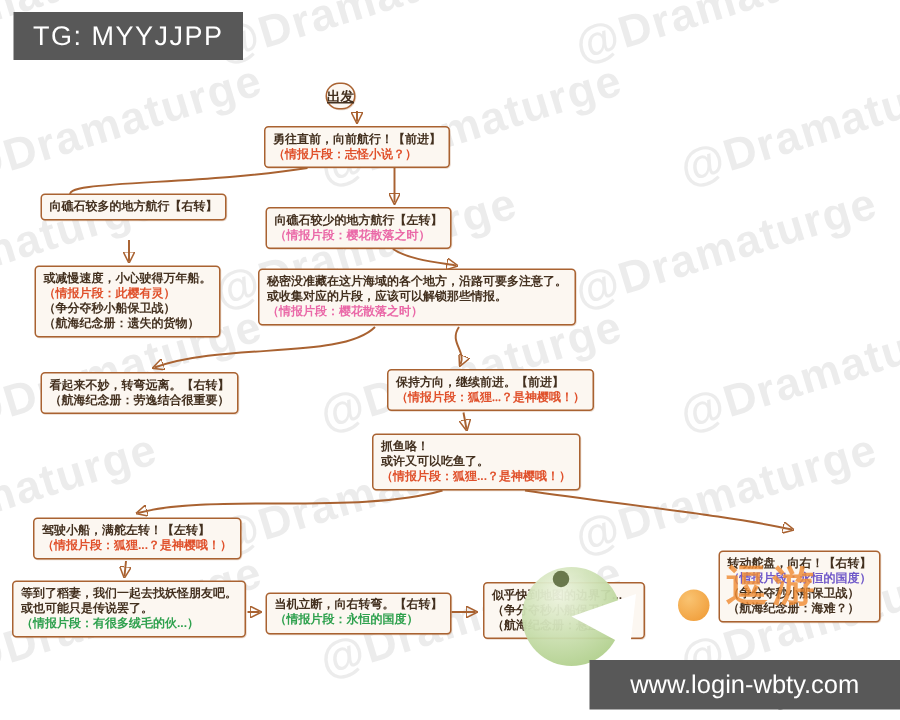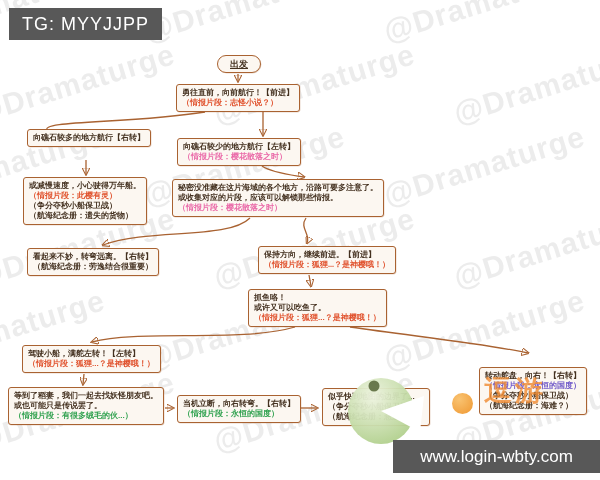--- a/index.html
+++ b/index.html
@@ -19,21 +19,21 @@
     position:absolute;left:9px;top:8px;background:#585858;color:#ffffff;
     font-size:18px;line-height:22px;padding:5px 13px;letter-spacing:1px;
   }
   
   .node{
     position:absolute;background:#fcf7f1;border:1.2px solid #a96231;border-radius:3px;
     padding:3px 5px;font-size:8px;line-height:10px;color:#43301f;font-weight:600;
     white-space:nowrap;box-shadow:0.5px 0.5px 0 rgba(169,98,49,.25);
   }
   .node .line{display:block;}
-  .start{border-radius:11px;font-size:9px;padding:3px 12px;font-weight:bold;text-decoration:underline;}
+  .start{border-radius:11px;font-size:9px;padding:3px 0;font-weight:bold;text-decoration:underline;}
   .c-red{color:#e0512c;}
   .c-pink{color:#ea69a8;}
   .c-green{color:#2fa14e;}
   .c-purple{color:#7059c9;}
   
   .edges{position:absolute;left:0;top:0;pointer-events:none;}
   .edges path{stroke:#a96231;stroke-width:1.3;fill:none;}
   
   .doyo-shape{position:absolute;left:344px;top:374px;}
   .doyo-ball{

